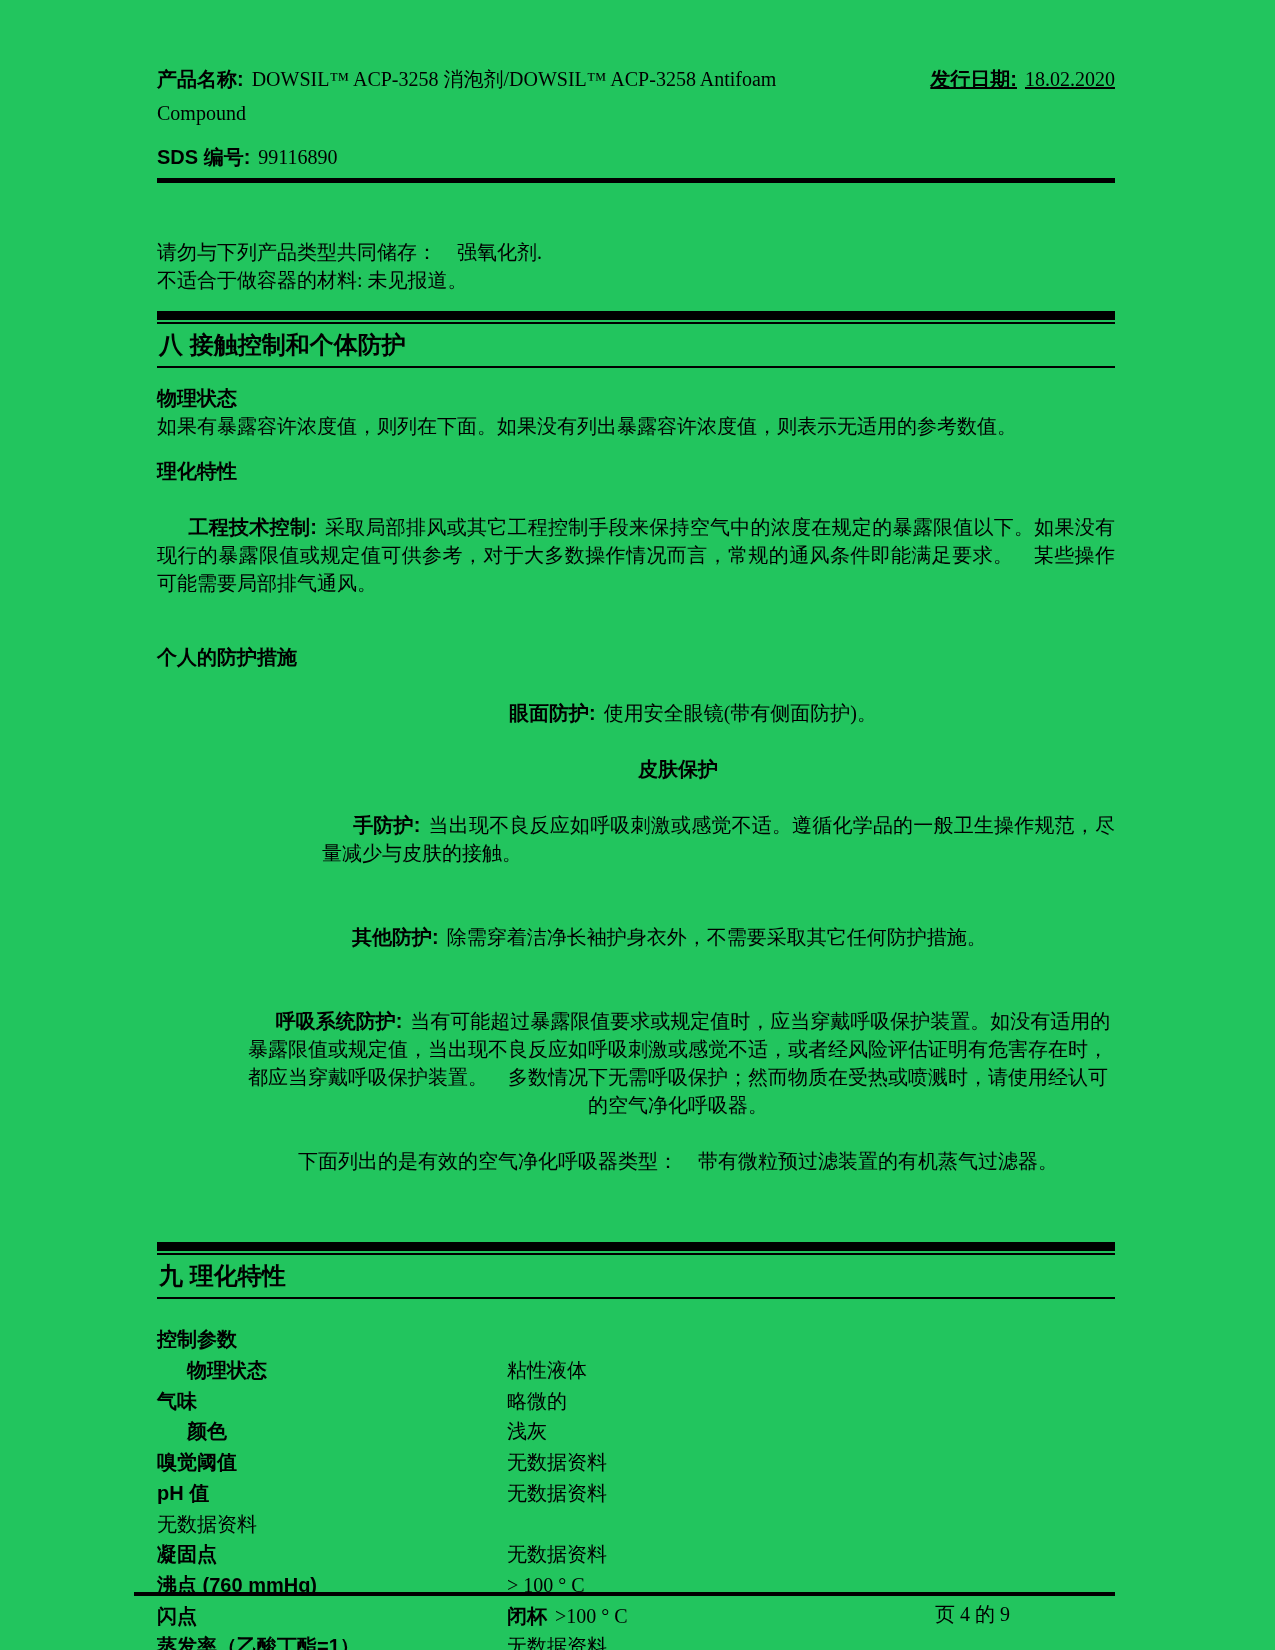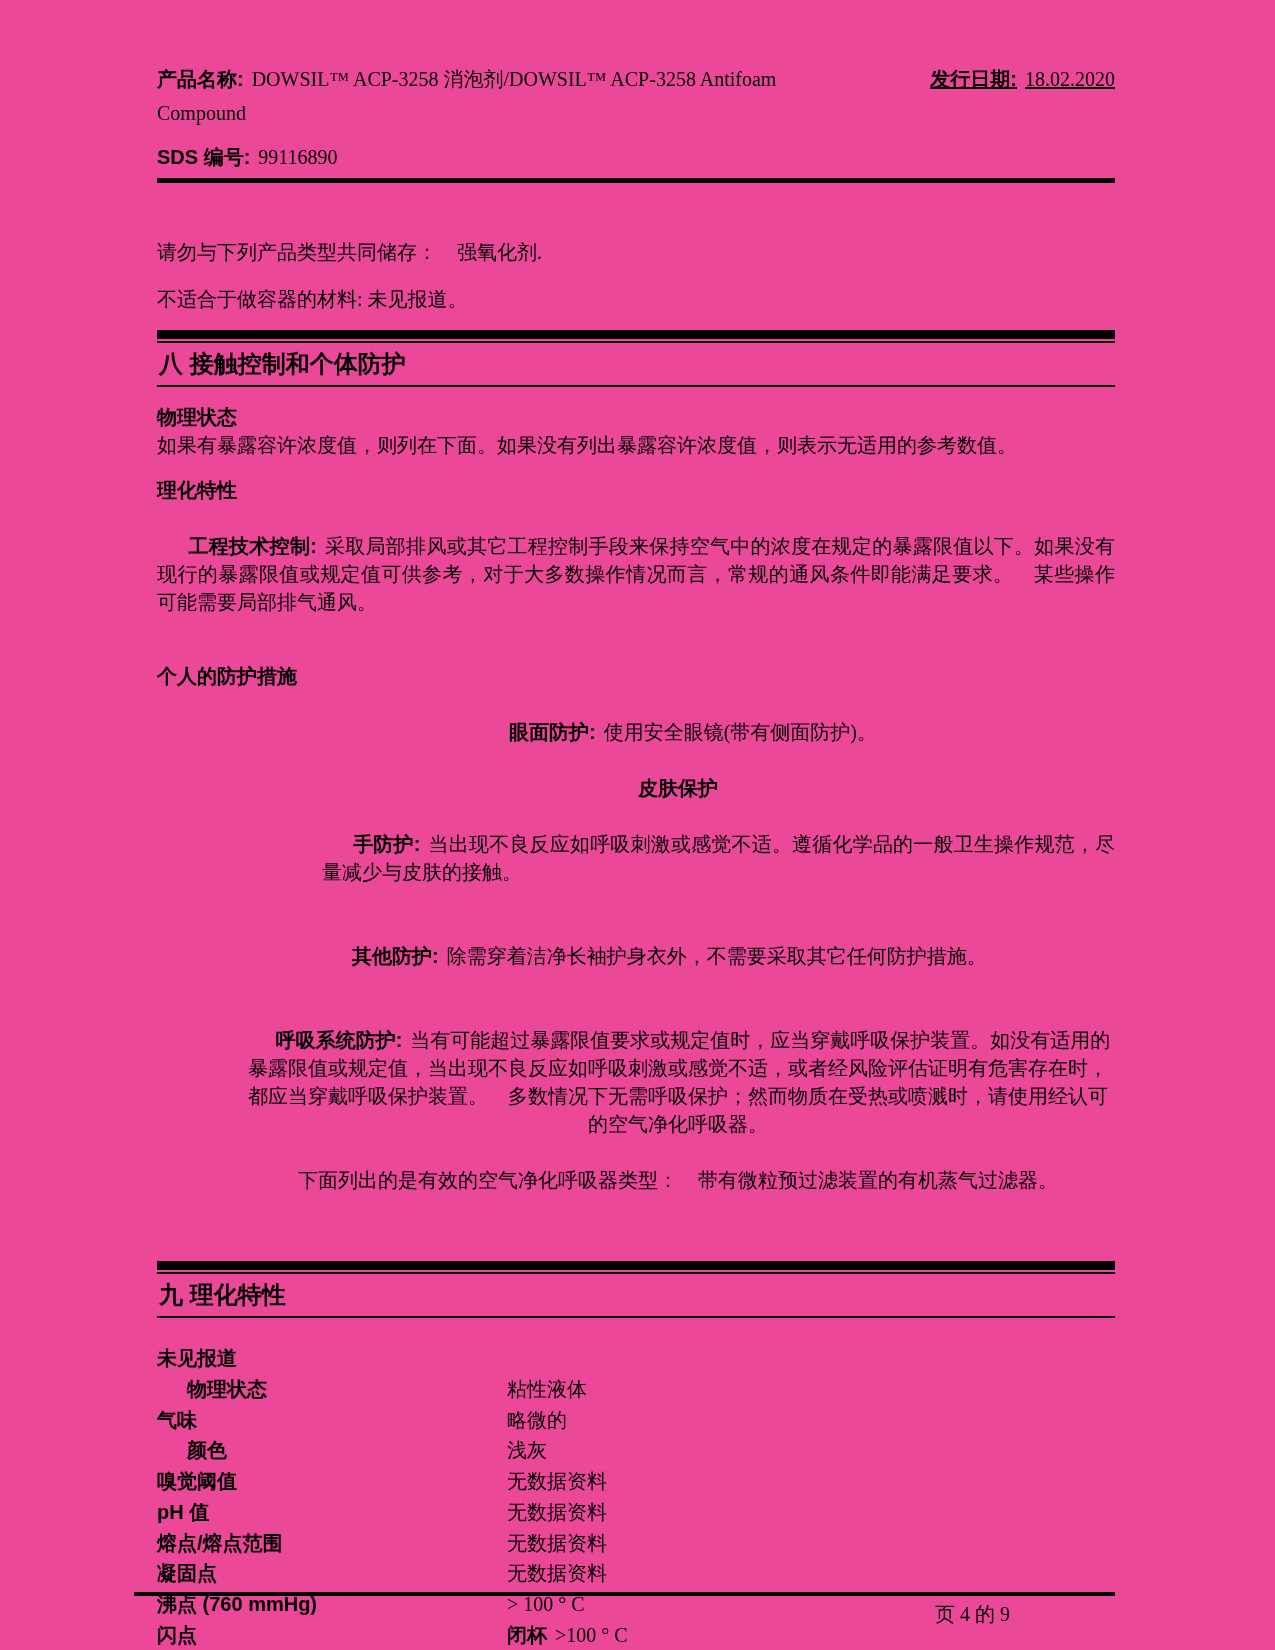--- a/index.html
+++ b/index.html
@@ -1,39 +1,39 @@
 <!DOCTYPE html>
 <html lang="zh"><head>
 <meta charset="utf-8">
 <style>
   * { margin:0; padding:0; box-sizing:border-box; }
   html,body { background:#ffffff; }
   .page {
     position:relative;
     width:1275px; height:1650px;
-    background:#ec4899; color:#000000;
+    background:#22c55e; color:#000000;
     font-family:"Liberation Serif","DejaVu Serif",serif;
     font-size:20px;
     overflow:hidden;
   }
   .content { margin:0 160px 0 157px; }
   .lbl, .subhead, .prop-label, .sec-title {
     font-family:"Liberation Sans","DejaVu Sans",sans-serif;
     font-weight:700;
   }
   
   .header-row { display:flex; justify-content:space-between; padding-top:62px; }
   .header-left { width:705px; line-height:34px; }
   .header-right { line-height:34px; white-space:nowrap;text-decoration:underline; }
   .inline-lbl { margin-right:8px; }
   .sds-line { margin-top:12px; line-height:30px; }
   .header-rule { height:5px; background:#000; margin-top:6px; }
   
   .storage { margin-top:55px; line-height:28px; }
-  .storage div { white-space:pre-wrap;margin-top:19px; }
+  .storage div { white-space:pre-wrap; }
   
   .section { margin-top:17px; }
   .bar-thick { height:9px; background:#000; }
   .bar-thin  { height:2px; background:#000; margin-top:2px; }
   .sec-title { font-size:24px; line-height:30px; padding:6px 0 6px 2px; }
   .bar-bottom{ height:2px; background:#000; }
   
   .subhead { line-height:28px; }
   .para { line-height:28px; text-align:justify; white-space:pre-wrap; }
   .mt16 { margin-top:16px; }
@@ -109,21 +109,21 @@
     </div>
     <div class="para ind1">下面列出的是有效的空气净化呼吸器类型：　带有微粒预过滤装置的有机蒸气过滤器。</div>
 
     <div class="section" style="margin-top:67px;">
       <div class="bar-thick"></div>
       <div class="bar-thin"></div>
       <div class="sec-title">九  理化特性</div>
       <div class="bar-bottom"></div>
     </div>
 
-    <div class="subhead appearance">未见报道</div>
+    <div class="subhead appearance">控制参数</div>
 
     <div class="props">
       <div class="prop-row">
         <div class="prop-label indent">物理状态</div>
         <div class="prop-value">粘性液体</div>
       </div>
       <div class="prop-row">
         <div class="prop-label">气味</div>
         <div class="prop-value">略微的</div>
       </div>
@@ -133,21 +133,20 @@
       </div>
       <div class="prop-row">
         <div class="prop-label">嗅觉阈值</div>
         <div class="prop-value">无数据资料</div>
       </div>
       <div class="prop-row">
         <div class="prop-label">pH 值</div>
         <div class="prop-value">无数据资料</div>
       </div>
       <div class="prop-row">
-        <div class="prop-label">熔点/熔点范围</div>
         <div class="prop-value">无数据资料</div>
       </div>
       <div class="prop-row">
         <div class="prop-label">凝固点</div>
         <div class="prop-value">无数据资料</div>
       </div>
       <div class="prop-row">
         <div class="prop-label">沸点 (760 mmHg)</div>
         <div class="prop-value">&gt; 100 ° C</div>
       </div>

